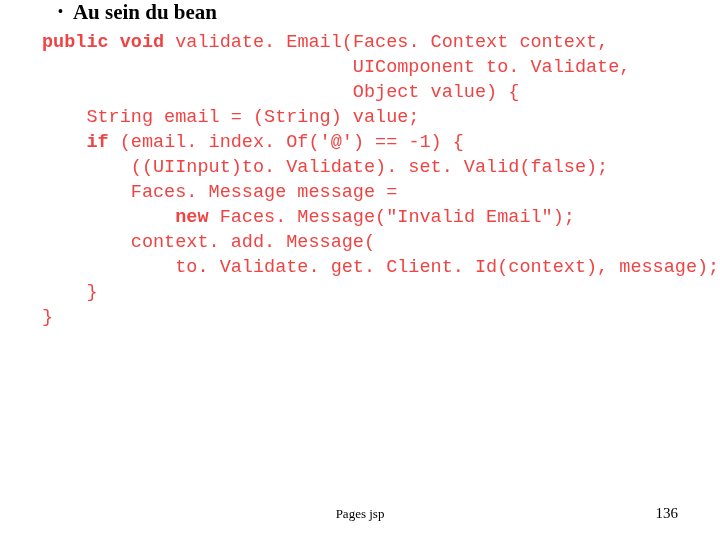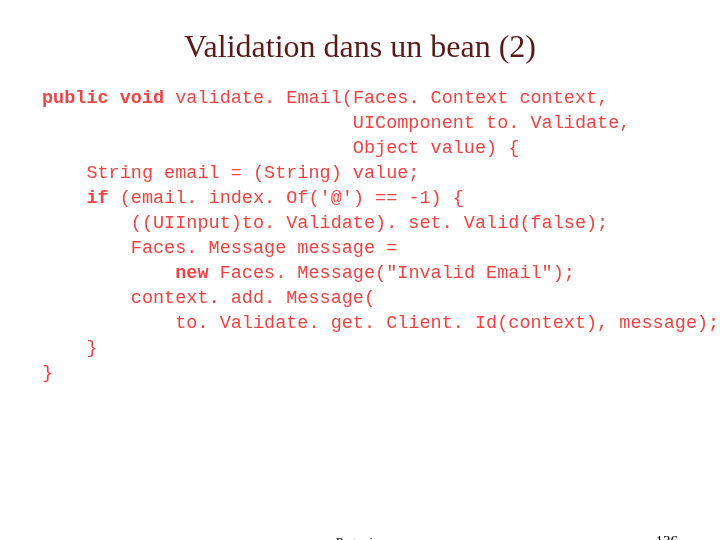--- a/index.html
+++ b/index.html
@@ -62,22 +62,24 @@
     bottom: 18px;
     right: 42px;
     font-size: 15px;
   }
 </style>
 </head>
 <body>
 
 <div class="slide">
 
-  <div class="title">Validation dans un bean (2)</div>
 
+  <div class="bullet-row">
+    <span class="bullet-dot">•</span><span>Au sein du bean</span>
+  </div>
 
   <div class="code"><span class="kw">public</span> <span class="kw">void</span><span> validate. Email(Faces. Context context,</span>
 <span>                            UIComponent to. Validate,</span>
 <span>                            Object value) {</span>
 <span>    String email = (String) value;</span>
     <span class="kw">if</span><span> (email. index. Of('@') == -1) {</span>
 <span>        ((UIInput)to. Validate). set. Valid(false);</span>
 <span>        Faces. Message message =</span>
             <span class="kw">new</span><span> Faces. Message("Invalid Email");</span>
 <span>        context. add. Message(</span>

